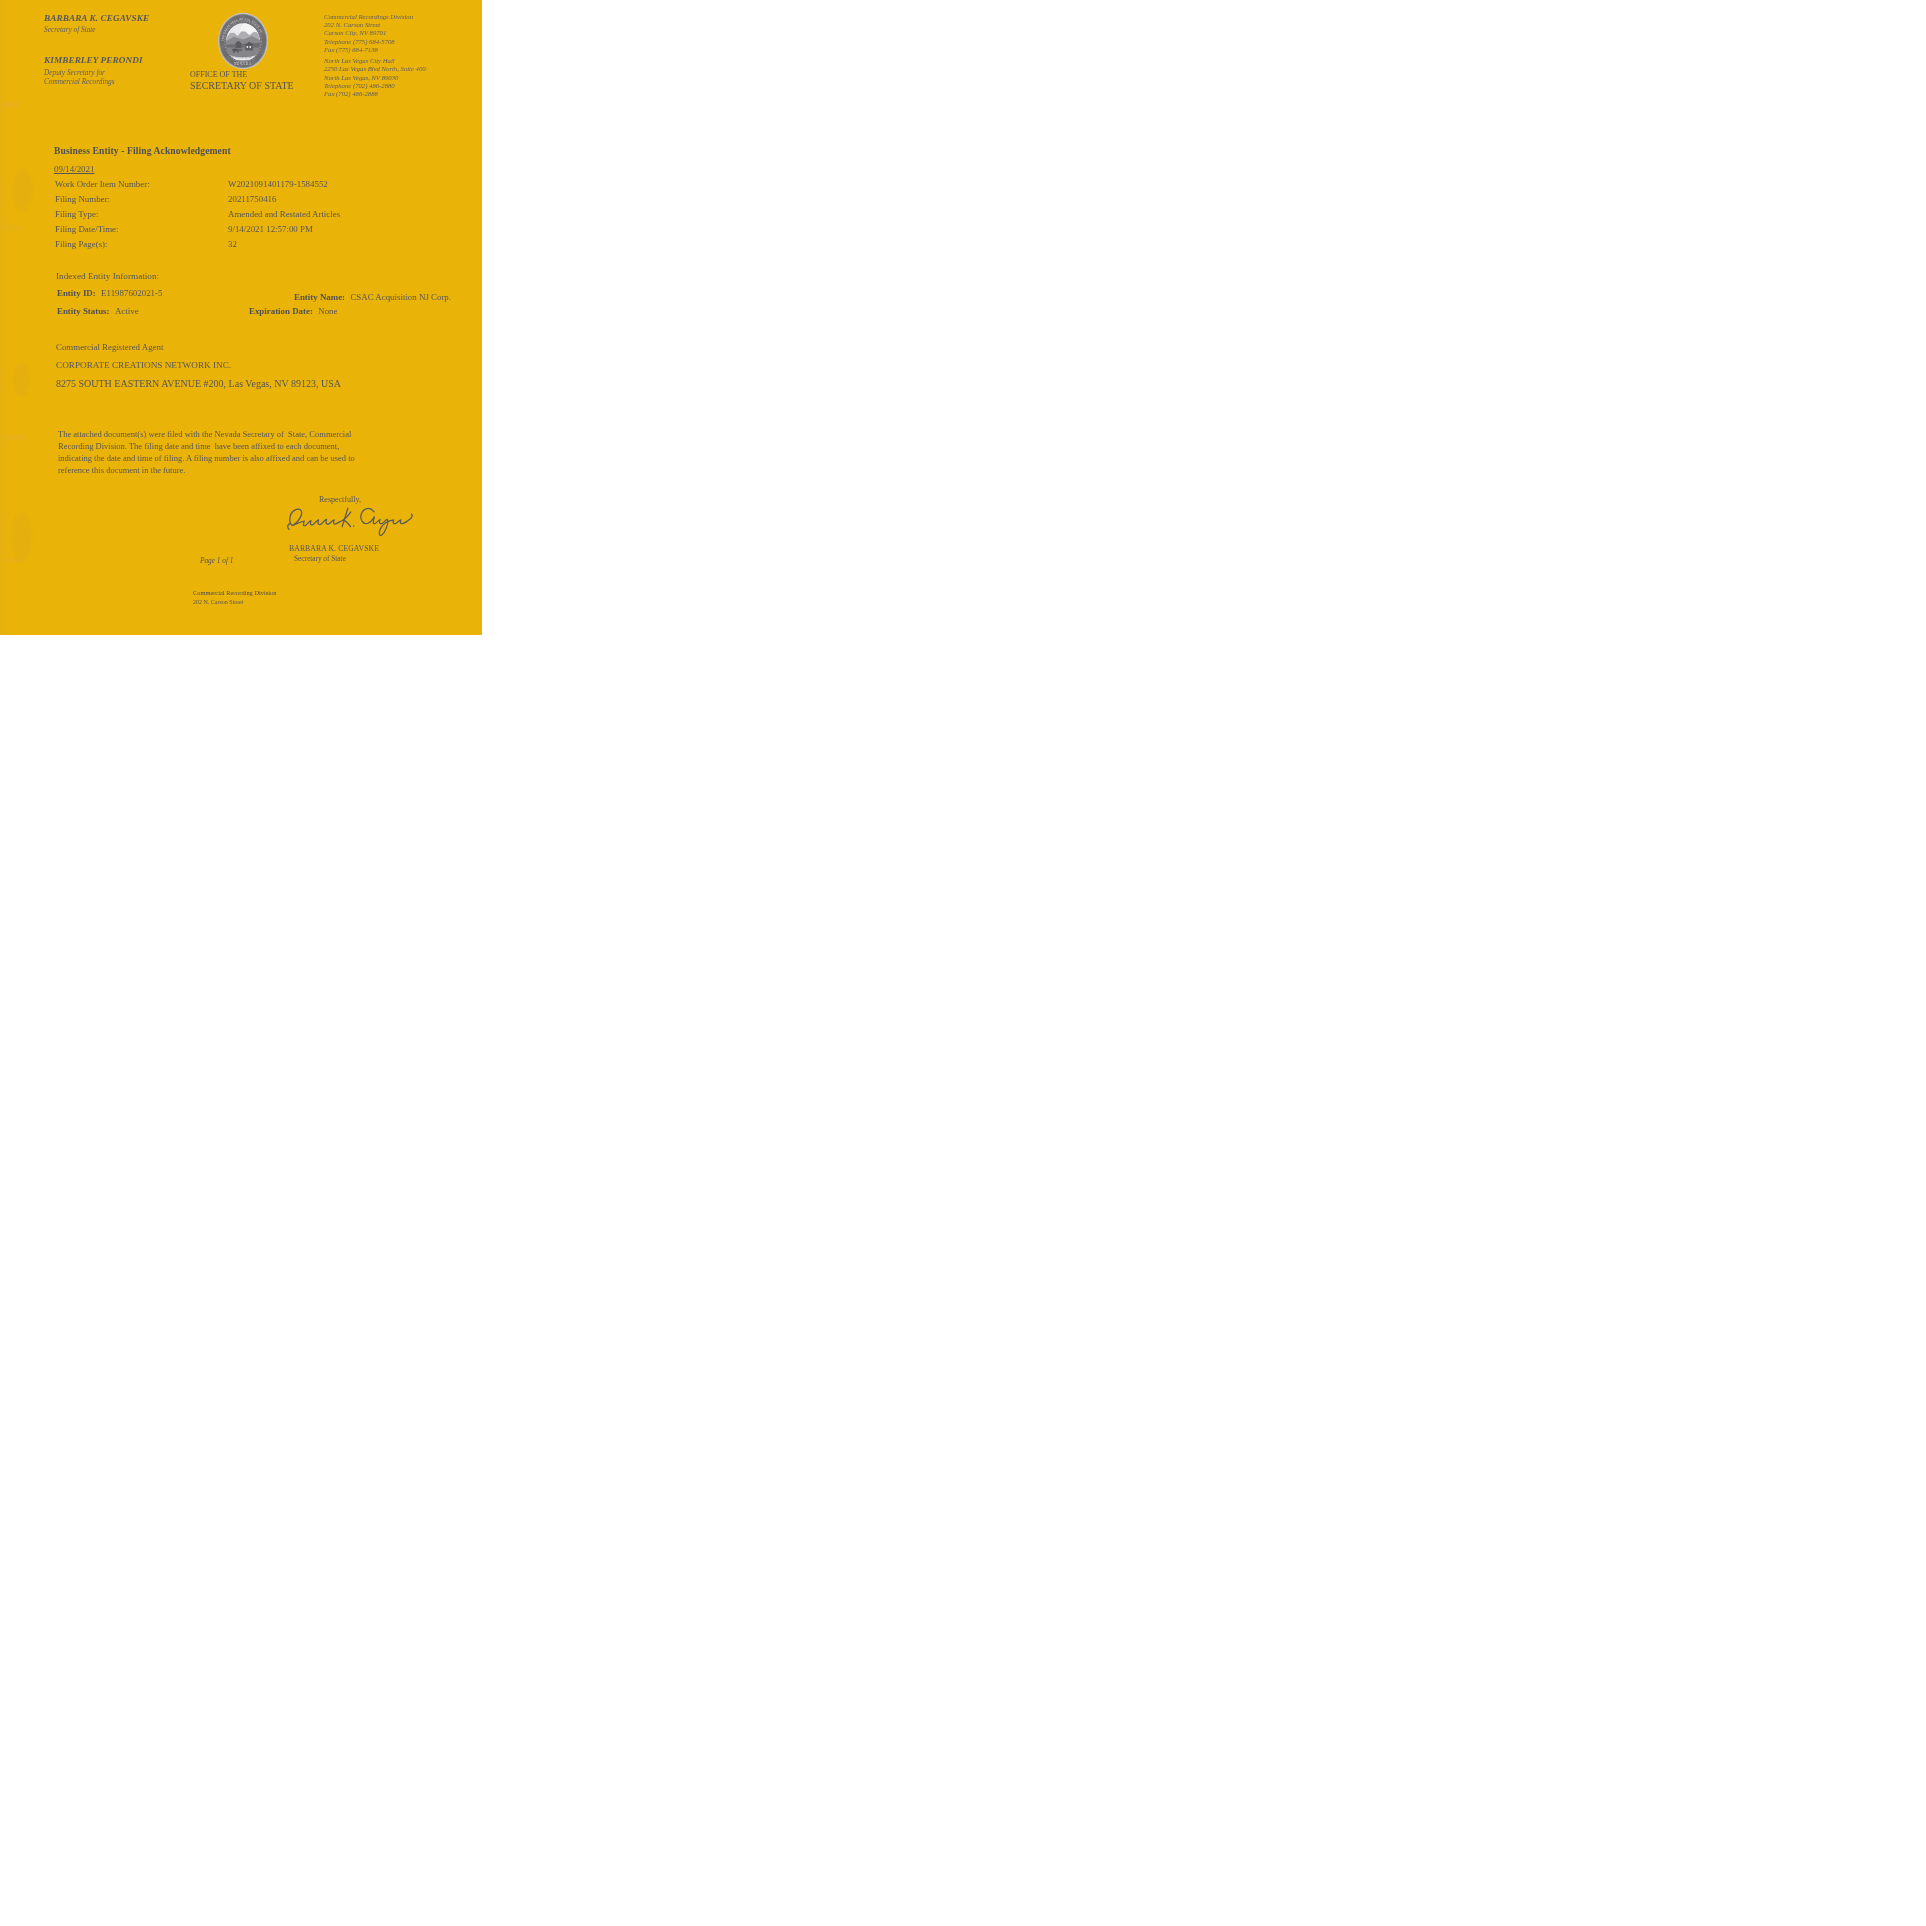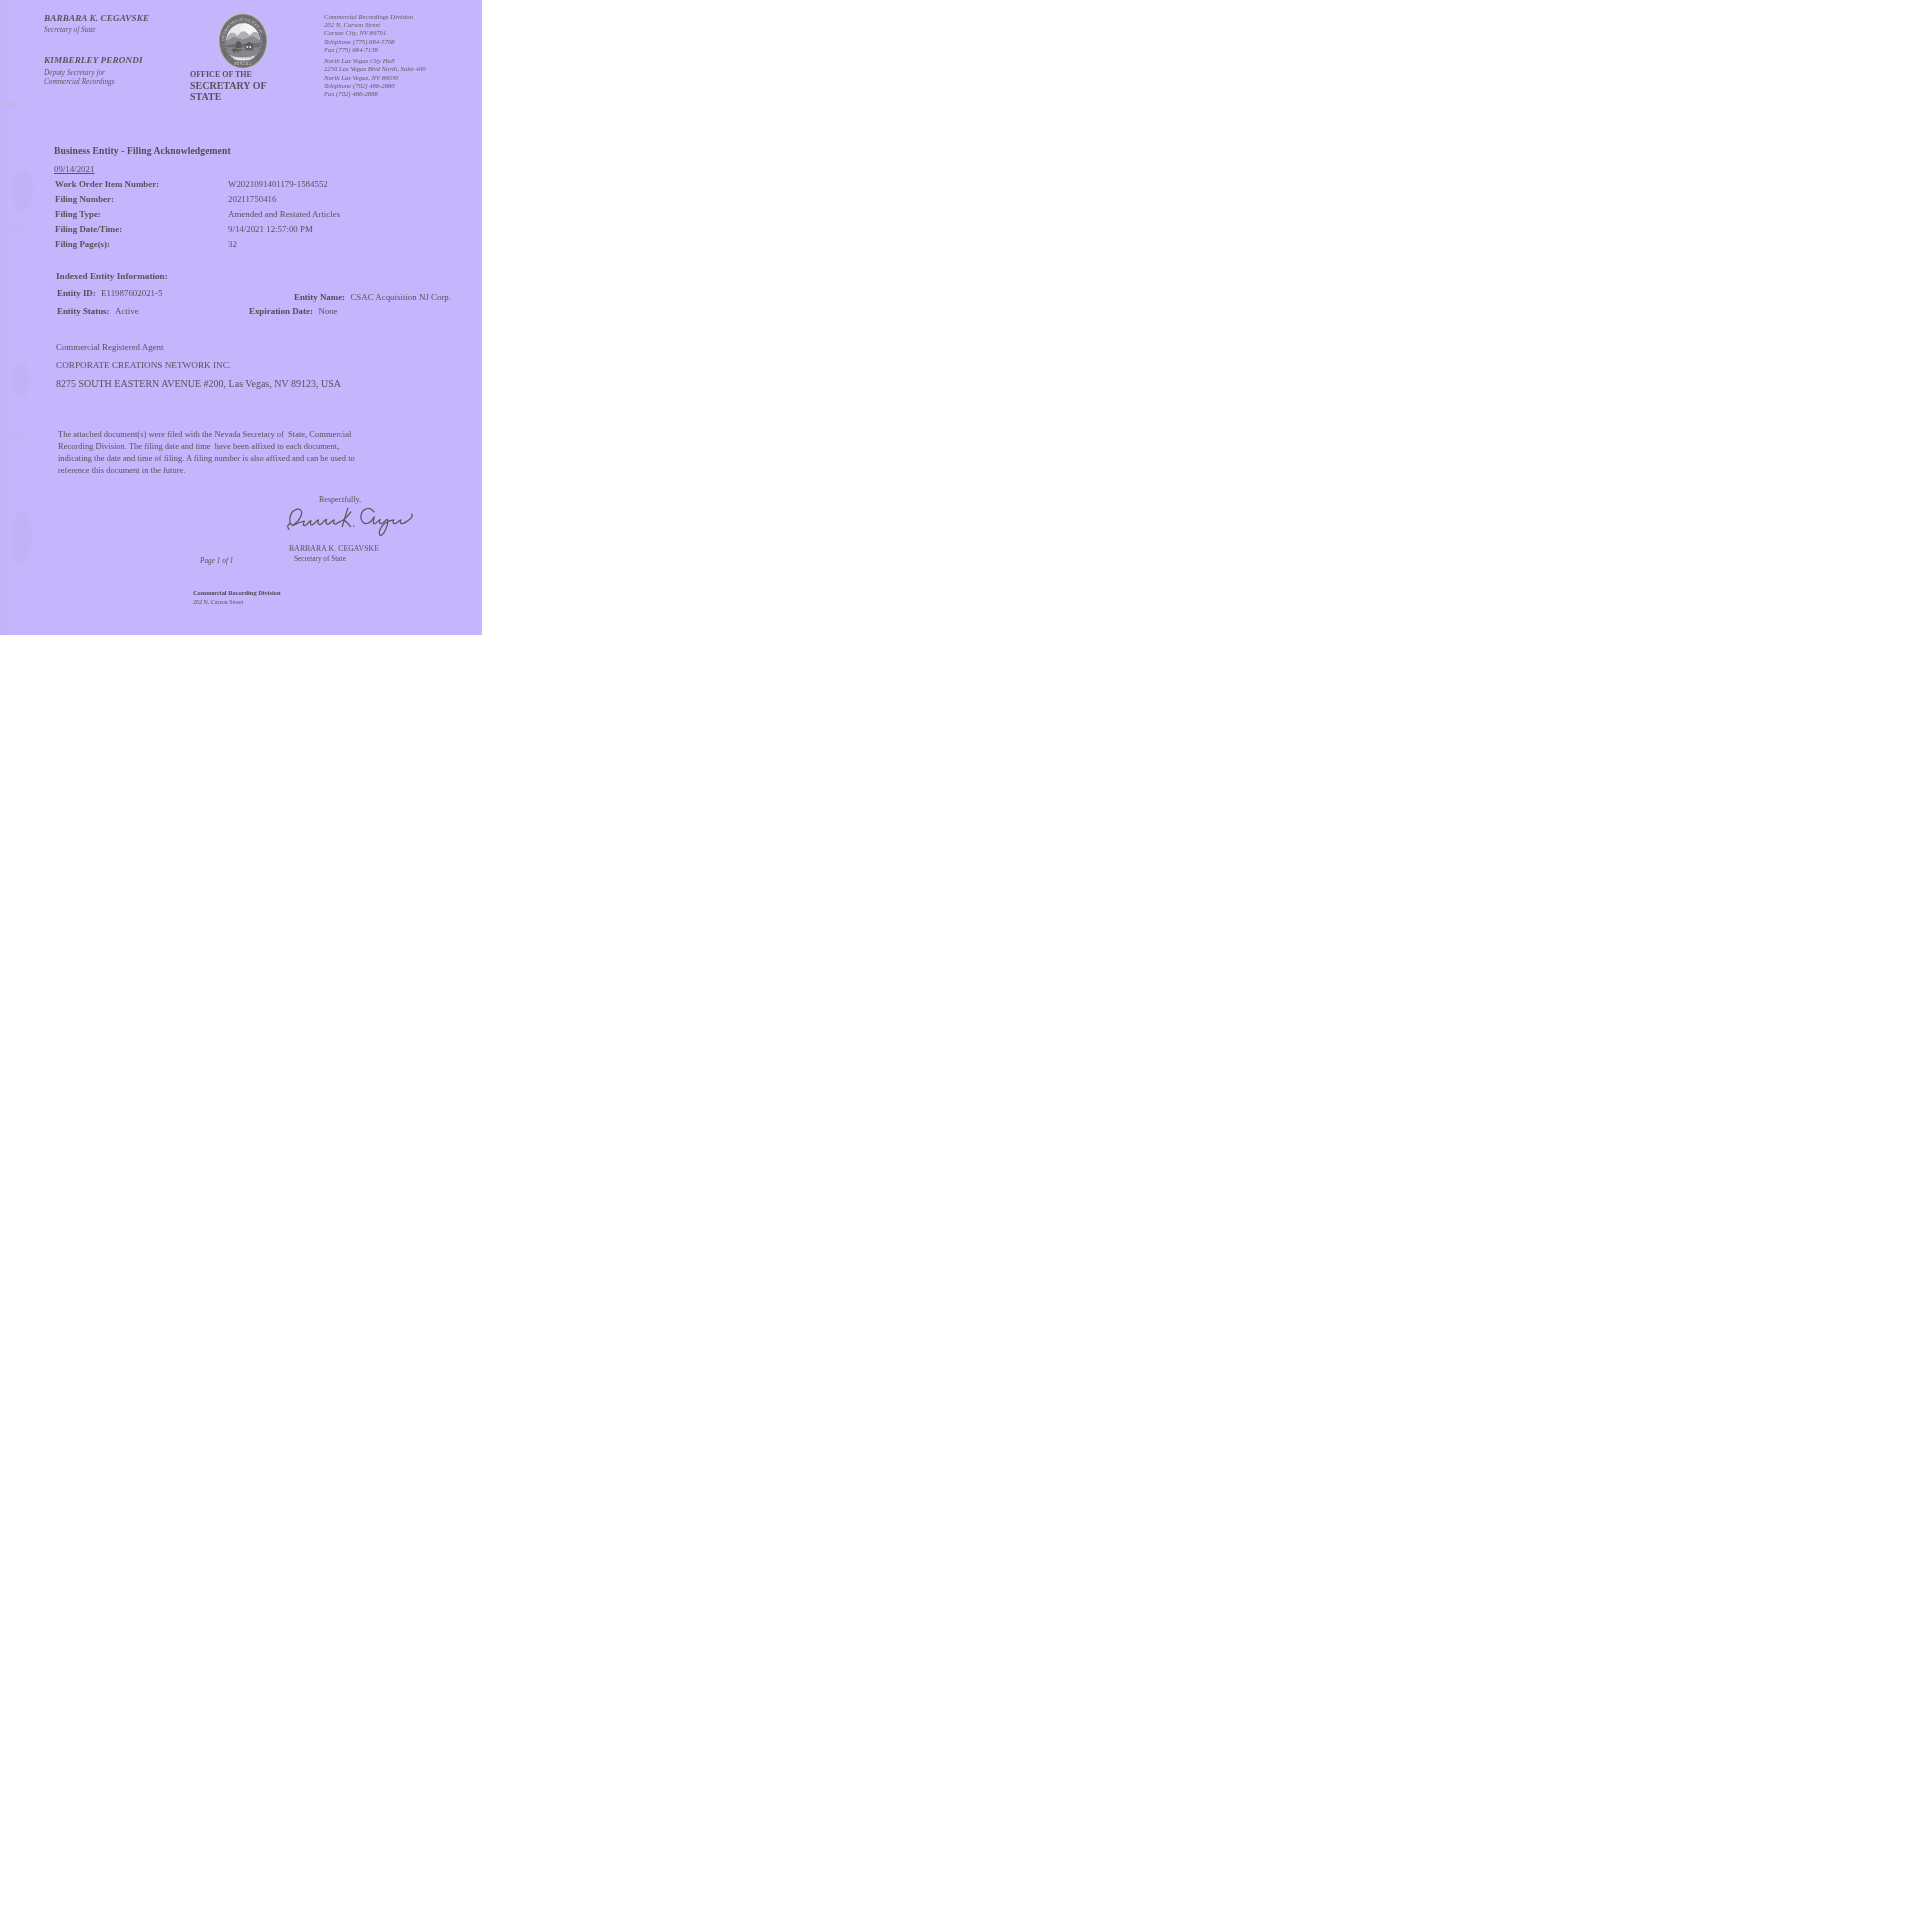--- a/index.html
+++ b/index.html
@@ -1,24 +1,24 @@
 <!DOCTYPE html>
 <html style="font-size:6.2px"><head>
 <meta charset="utf-8">
 <style>
   html,body{margin:0;padding:0;background:#ffffff;}
   #page{
-    position:relative;width:482px;height:635px;background:#c4b5fd;
+    position:relative;width:482px;height:635px;background:#eab308;
     font-family:"Liberation Serif","DejaVu Serif",serif;color:#55555a;overflow:hidden;
   }
   .abs{position:absolute;}
   .ctr{text-align:left;}
   .bi{font-weight:bold;font-style:italic;}
   .it{font-style:italic;}
-  .b{font-weight:bold;}
+  .b{font-weight:normal;}
   
   #lh-left{left:44px;top:0;width:122px;}
   .lh-name{font-size:9.2px;letter-spacing:0.1px;color:#58585c;}
   .lh-sub{font-size:7.3px;color:#5e5e62;}
   #office-block{left:190px;top:0;width:108px;color:#545458;}
   #right-block{left:324px;top:0;width:114px;font-size:6.7px;line-height:8.3px;color:#5e5e62;}
   
   .title{font-size:9.6px;font-weight:bold;color:#4f4f54;letter-spacing:0.1px;}
   .fld{font-size:8.9px;}
   .fld b{color:#505055;}

